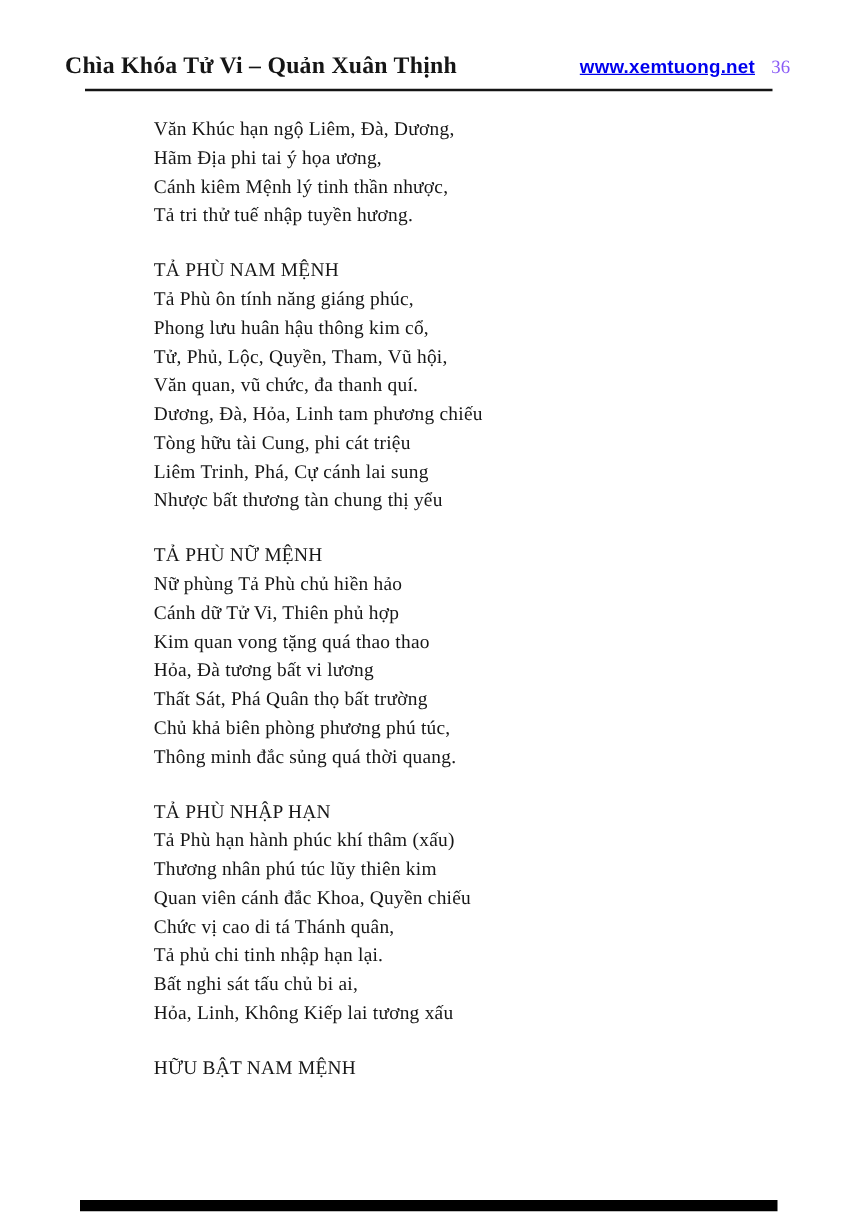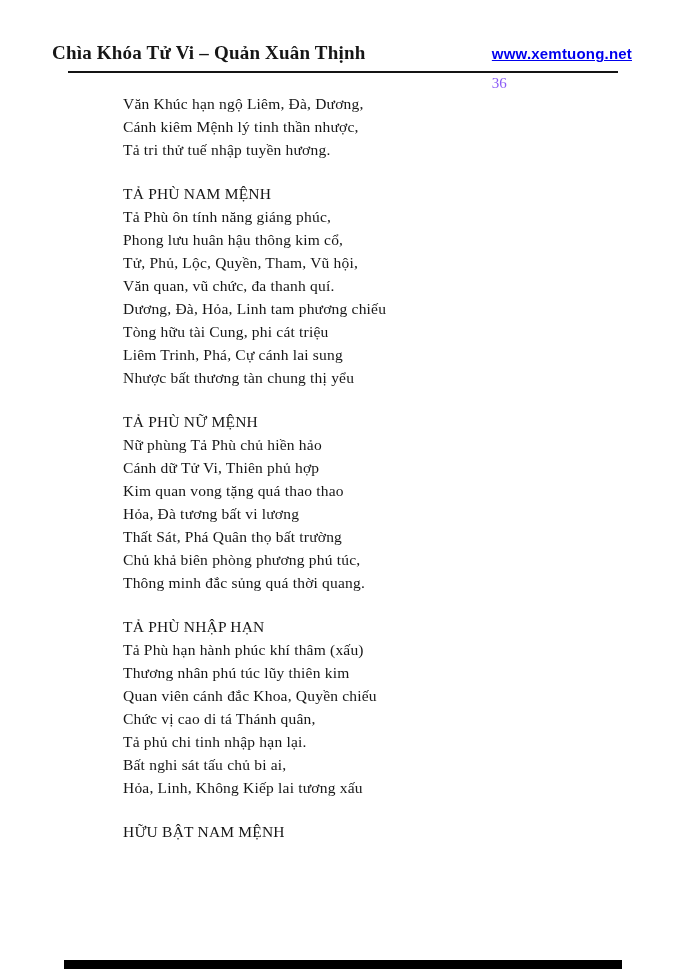--- a/index.html
+++ b/index.html
@@ -32,21 +32,20 @@
   .doc-title {
     font-weight: bold;
     font-size: 19px;
     letter-spacing: 0.2px;
     white-space: nowrap;
   }
   .header-right {
     display: flex;
     align-items: baseline;
     gap: 13px;
-    flex-direction: column;
   }
   .site-link {
     font-family: "Liberation Sans", sans-serif;
     font-weight: bold;
     font-size: 15px;
     color: #0000ee;
     text-decoration: underline;
     letter-spacing: 0.2px;
     cursor: pointer;
     white-space: nowrap;
@@ -106,20 +105,21 @@
       <a class="site-link">www.xemtuong.net</a>
       <span class="page-num">36</span>
     </span>
   </div>
 
   <div class="header-rule"></div>
 
   <div class="content">
       <div class="section">
         <div class="line">Văn Khúc hạn ngộ Liêm, Đà, Dương,</div>
+        <div class="line">Hãm Địa phi tai ý họa ương,</div>
         <div class="line">Cánh kiêm Mệnh lý tinh thần nhược,</div>
         <div class="line">Tả tri thử tuế nhập tuyền hương.</div>
       </div>
       <div class="section">
         <div class="heading">TẢ PHÙ NAM MỆNH</div>
         <div class="line">Tả Phù ôn tính năng giáng phúc,</div>
         <div class="line">Phong lưu huân hậu thông kim cổ,</div>
         <div class="line">Tử, Phủ, Lộc, Quyền, Tham, Vũ hội,</div>
         <div class="line">Văn quan, vũ chức, đa thanh quí.</div>
         <div class="line">Dương, Đà, Hỏa, Linh tam phương chiếu</div>

